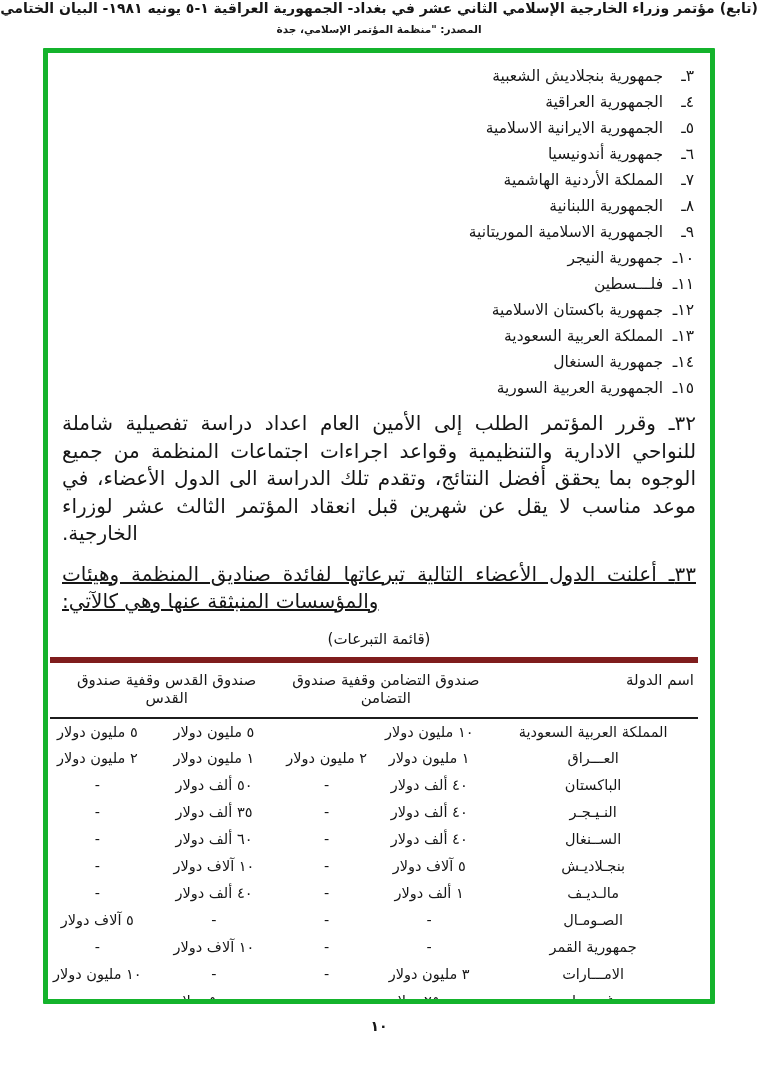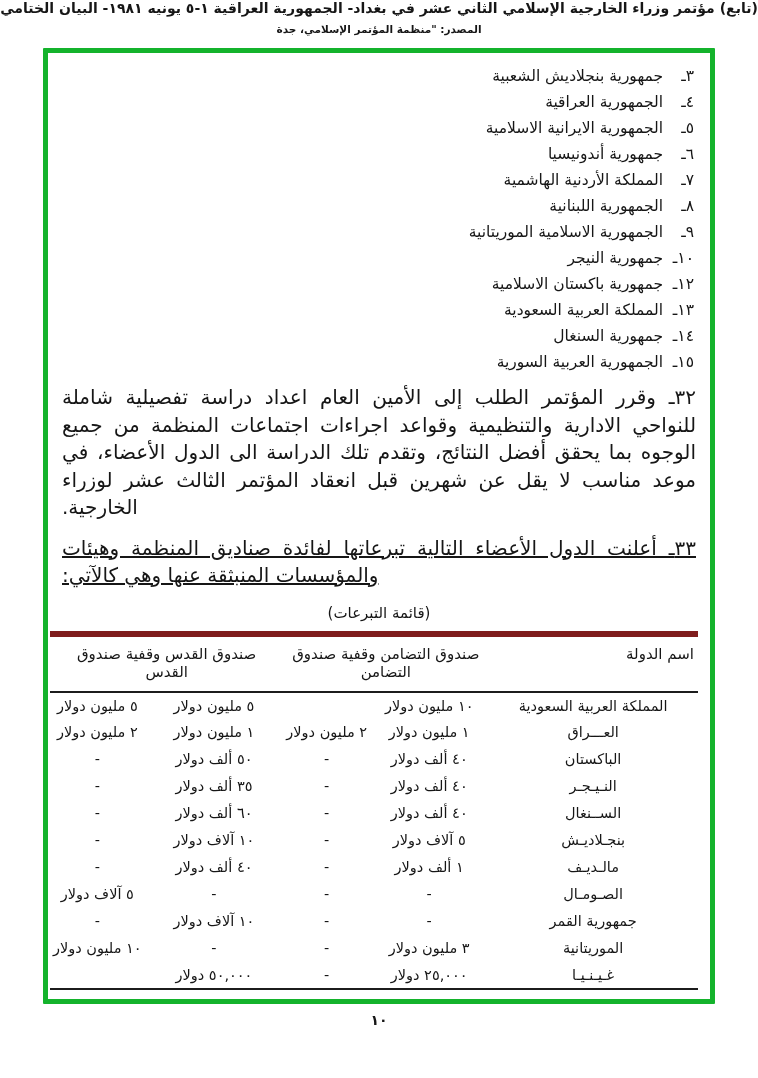--- a/index.html
+++ b/index.html
@@ -60,41 +60,42 @@
   th.h-group-quds { width: 35.5%; text-align: center; }
   table.donations td {
     height: 27px; padding: 1px 3px;
     text-align: center; white-space: nowrap;
   }
   td.cell-country { text-align: right; padding-right: 6px; }
   table.donations tbody { border-bottom: 2px solid #1c1c1c; }
   .col-country { width: 33%; } .col-sol { width: 18.5%; } .col-solw { width: 13%; }
   .col-quds { width: 22%; } .col-qudsw { width: 13.5%; }
 
-  .page-number { text-align: center; font-size: 14px; margin-top: 8px; font-weight: bold; }
+  .page-number { text-align: center; font-size: 14px; margin-top: 14px; font-weight: bold; }
 </style>
 </head>
 <body>
 
 <div class="page-header">
   <div class="header-line1">(تابع) مؤتمر وزراء الخارجية الإسلامي الثاني عشر في بغداد- الجمهورية العراقية ١-٥ يونيه ١٩٨١- البيان الختامي</div>
   <div class="header-line2">المصدر: "منظمة المؤتمر الإسلامي، جدة</div>
 </div>
 
 <div class="green-box">
 
   <div class="member-list">
       <div class="member-item"><span class="member-num">٣ـ</span><span> جمهورية بنجلاديش الشعبية</span></div>
       <div class="member-item"><span class="member-num">٤ـ</span><span> الجمهورية العراقية</span></div>
       <div class="member-item"><span class="member-num">٥ـ</span><span> الجمهورية الايرانية الاسلامية</span></div>
       <div class="member-item"><span class="member-num">٦ـ</span><span> جمهورية أندونيسيا</span></div>
       <div class="member-item"><span class="member-num">٧ـ</span><span> المملكة الأردنية الهاشمية</span></div>
       <div class="member-item"><span class="member-num">٨ـ</span><span> الجمهورية اللبنانية</span></div>
       <div class="member-item"><span class="member-num">٩ـ</span><span> الجمهورية الاسلامية الموريتانية</span></div>
       <div class="member-item"><span class="member-num">١٠ـ</span><span> جمهورية النيجر</span></div>
+      <div class="member-item"><span class="member-num">١١ـ</span><span> فلـــسطين</span></div>
       <div class="member-item"><span class="member-num">١٢ـ</span><span> جمهورية باكستان الاسلامية</span></div>
       <div class="member-item"><span class="member-num">١٣ـ</span><span> المملكة العربية السعودية</span></div>
       <div class="member-item"><span class="member-num">١٤ـ</span><span> جمهورية السنغال</span></div>
       <div class="member-item"><span class="member-num">١٥ـ</span><span> الجمهورية العربية السورية</span></div>
     </div>
 
   <div class="para">٣٢ـ وقرر المؤتمر الطلب إلى الأمين العام اعداد دراسة تفصيلية شاملة للنواحي الادارية والتنظيمية وقواعد اجراءات اجتماعات المنظمة من جميع الوجوه بما يحقق أفضل النتائج، وتقدم تلك الدراسة الى الدول الأعضاء، في موعد مناسب لا يقل عن شهرين قبل انعقاد المؤتمر الثالث عشر لوزراء الخارجية.</div>
   <div class="para">٣٣ـ أعلنت الدول الأعضاء التالية تبرعاتها لفائدة صناديق المنظمة وهيئات والمؤسسات المنبثقة عنها وهي كالآتي:</div>
 
   <div class="table-caption">(قائمة التبرعات)</div>
@@ -172,21 +173,21 @@
           <td class="cell-quds-waqf">٥ آلاف دولار</td>
         </tr>
         <tr>
           <td class="cell-country">جمهورية القمر</td>
           <td class="cell-solidarity">-</td>
           <td class="cell-solidarity-waqf">-</td>
           <td class="cell-quds">١٠ آلاف دولار</td>
           <td class="cell-quds-waqf">-</td>
         </tr>
         <tr>
-          <td class="cell-country">الموريتانية</td>
+          <td class="cell-country">الامـــارات</td>
           <td class="cell-solidarity">٣ مليون دولار</td>
           <td class="cell-solidarity-waqf">-</td>
           <td class="cell-quds">-</td>
           <td class="cell-quds-waqf">١٠ مليون دولار</td>
         </tr>
         <tr>
           <td class="cell-country">غـيـنـيـا</td>
           <td class="cell-solidarity">٢٥,٠٠٠ دولار</td>
           <td class="cell-solidarity-waqf">-</td>
           <td class="cell-quds">٥٠,٠٠٠ دولار</td>

